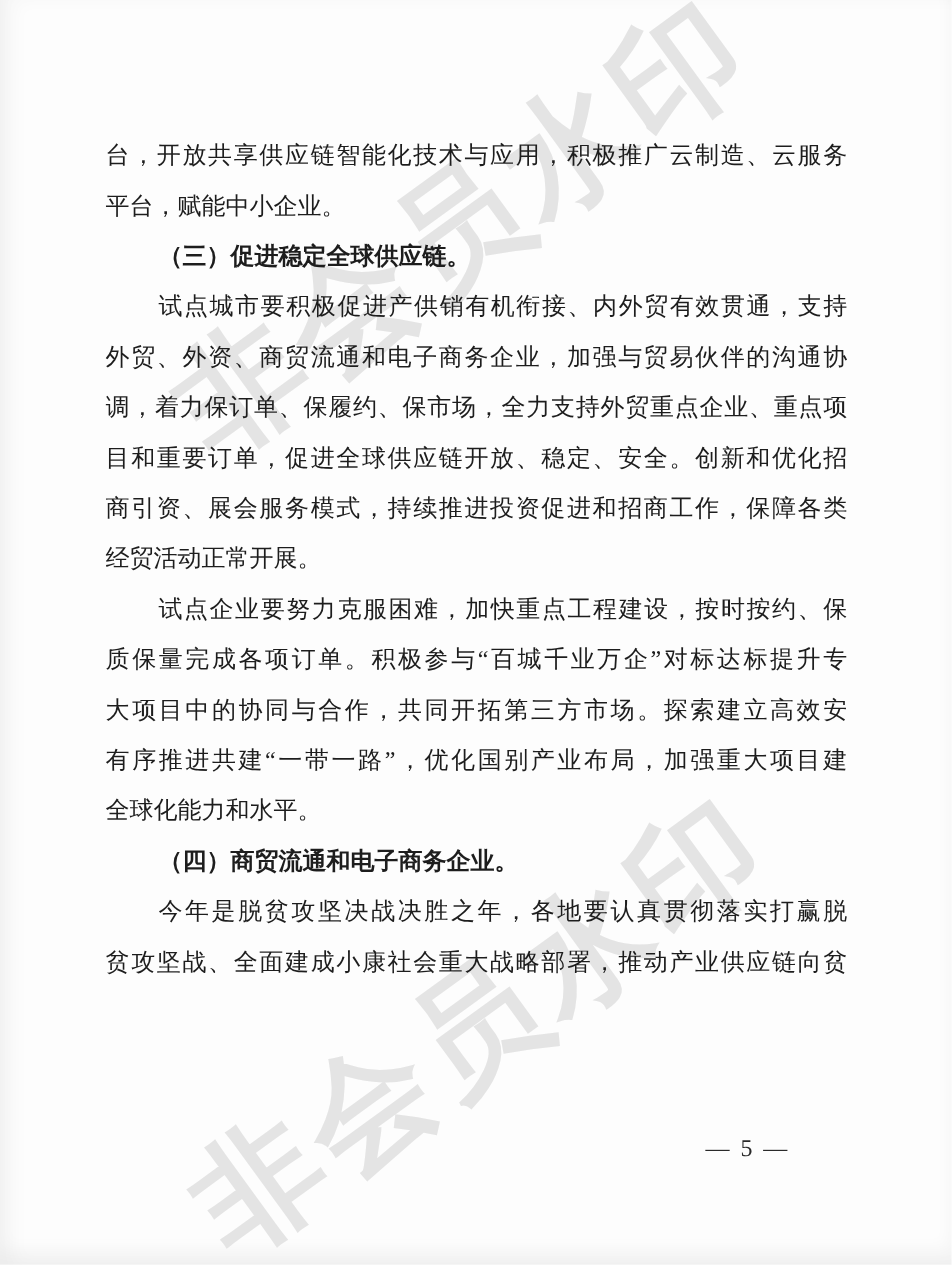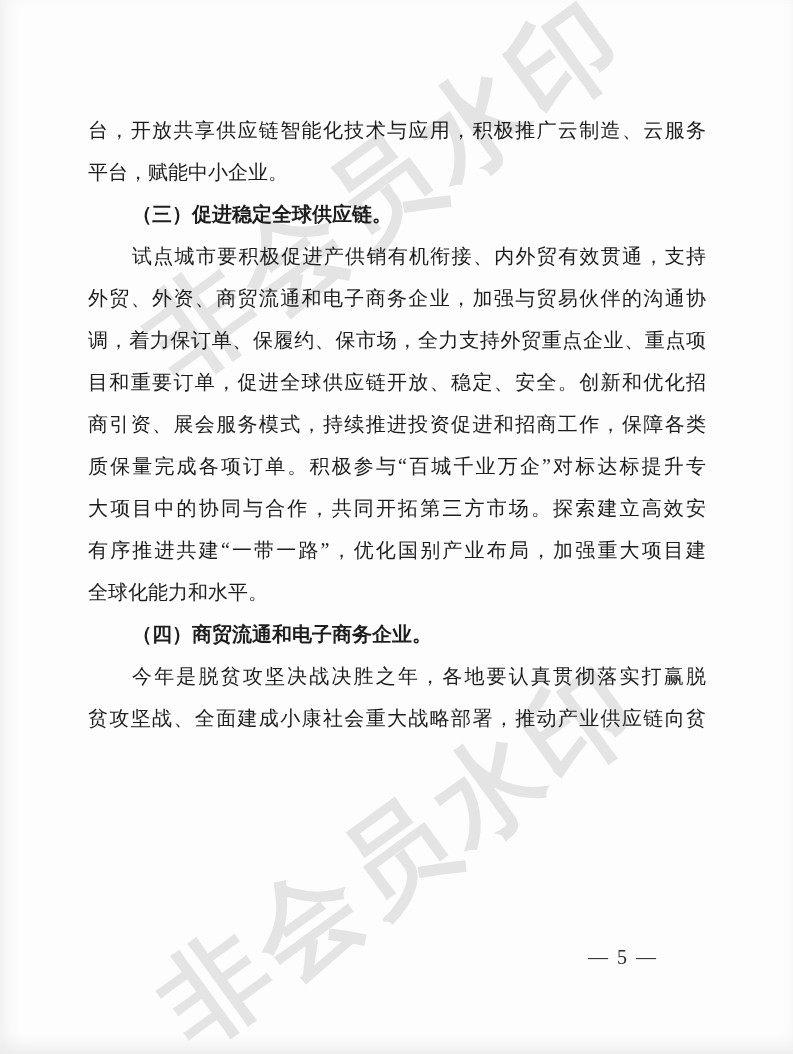--- a/index.html
+++ b/index.html
@@ -57,20 +57,22 @@
 
   <div class="textblock">
     <div class="ln j">台，开放共享供应链智能化技术与应用，积极推广云制造、云服务</div>
     <div class="ln">平台，赋能中小企业。</div>
     <div class="ln heading">（三）促进稳定全球供应链。</div>
     <div class="ln j ind">试点城市要积极促进产供销有机衔接、内外贸有效贯通，支持</div>
     <div class="ln j">外贸、外资、商贸流通和电子商务企业，加强与贸易伙伴的沟通协</div>
     <div class="ln j">调，着力保订单、保履约、保市场，全力支持外贸重点企业、重点项</div>
     <div class="ln j">目和重要订单，促进全球供应链开放、稳定、安全。创新和优化招</div>
     <div class="ln j">商引资、展会服务模式，持续推进投资促进和招商工作，保障各类</div>
+    <div class="ln">经贸活动正常开展。</div>
+    <div class="ln j ind">试点企业要努力克服困难，加快重点工程建设，按时按约、保</div>
     <div class="ln j">质保量完成各项订单。积极参与“百城千业万企”对标达标提升专</div>
     <div class="ln j">大项目中的协同与合作，共同开拓第三方市场。探索建立高效安</div>
     <div class="ln j">有序推进共建“一带一路”，优化国别产业布局，加强重大项目建</div>
     <div class="ln">全球化能力和水平。</div>
     <div class="ln heading">（四）商贸流通和电子商务企业。</div>
     <div class="ln j ind">今年是脱贫攻坚决战决胜之年，各地要认真贯彻落实打赢脱</div>
     <div class="ln j">贫攻坚战、全面建成小康社会重大战略部署，推动产业供应链向贫</div>
   </div>
 
   <div class="pageno">— 5 —</div>

